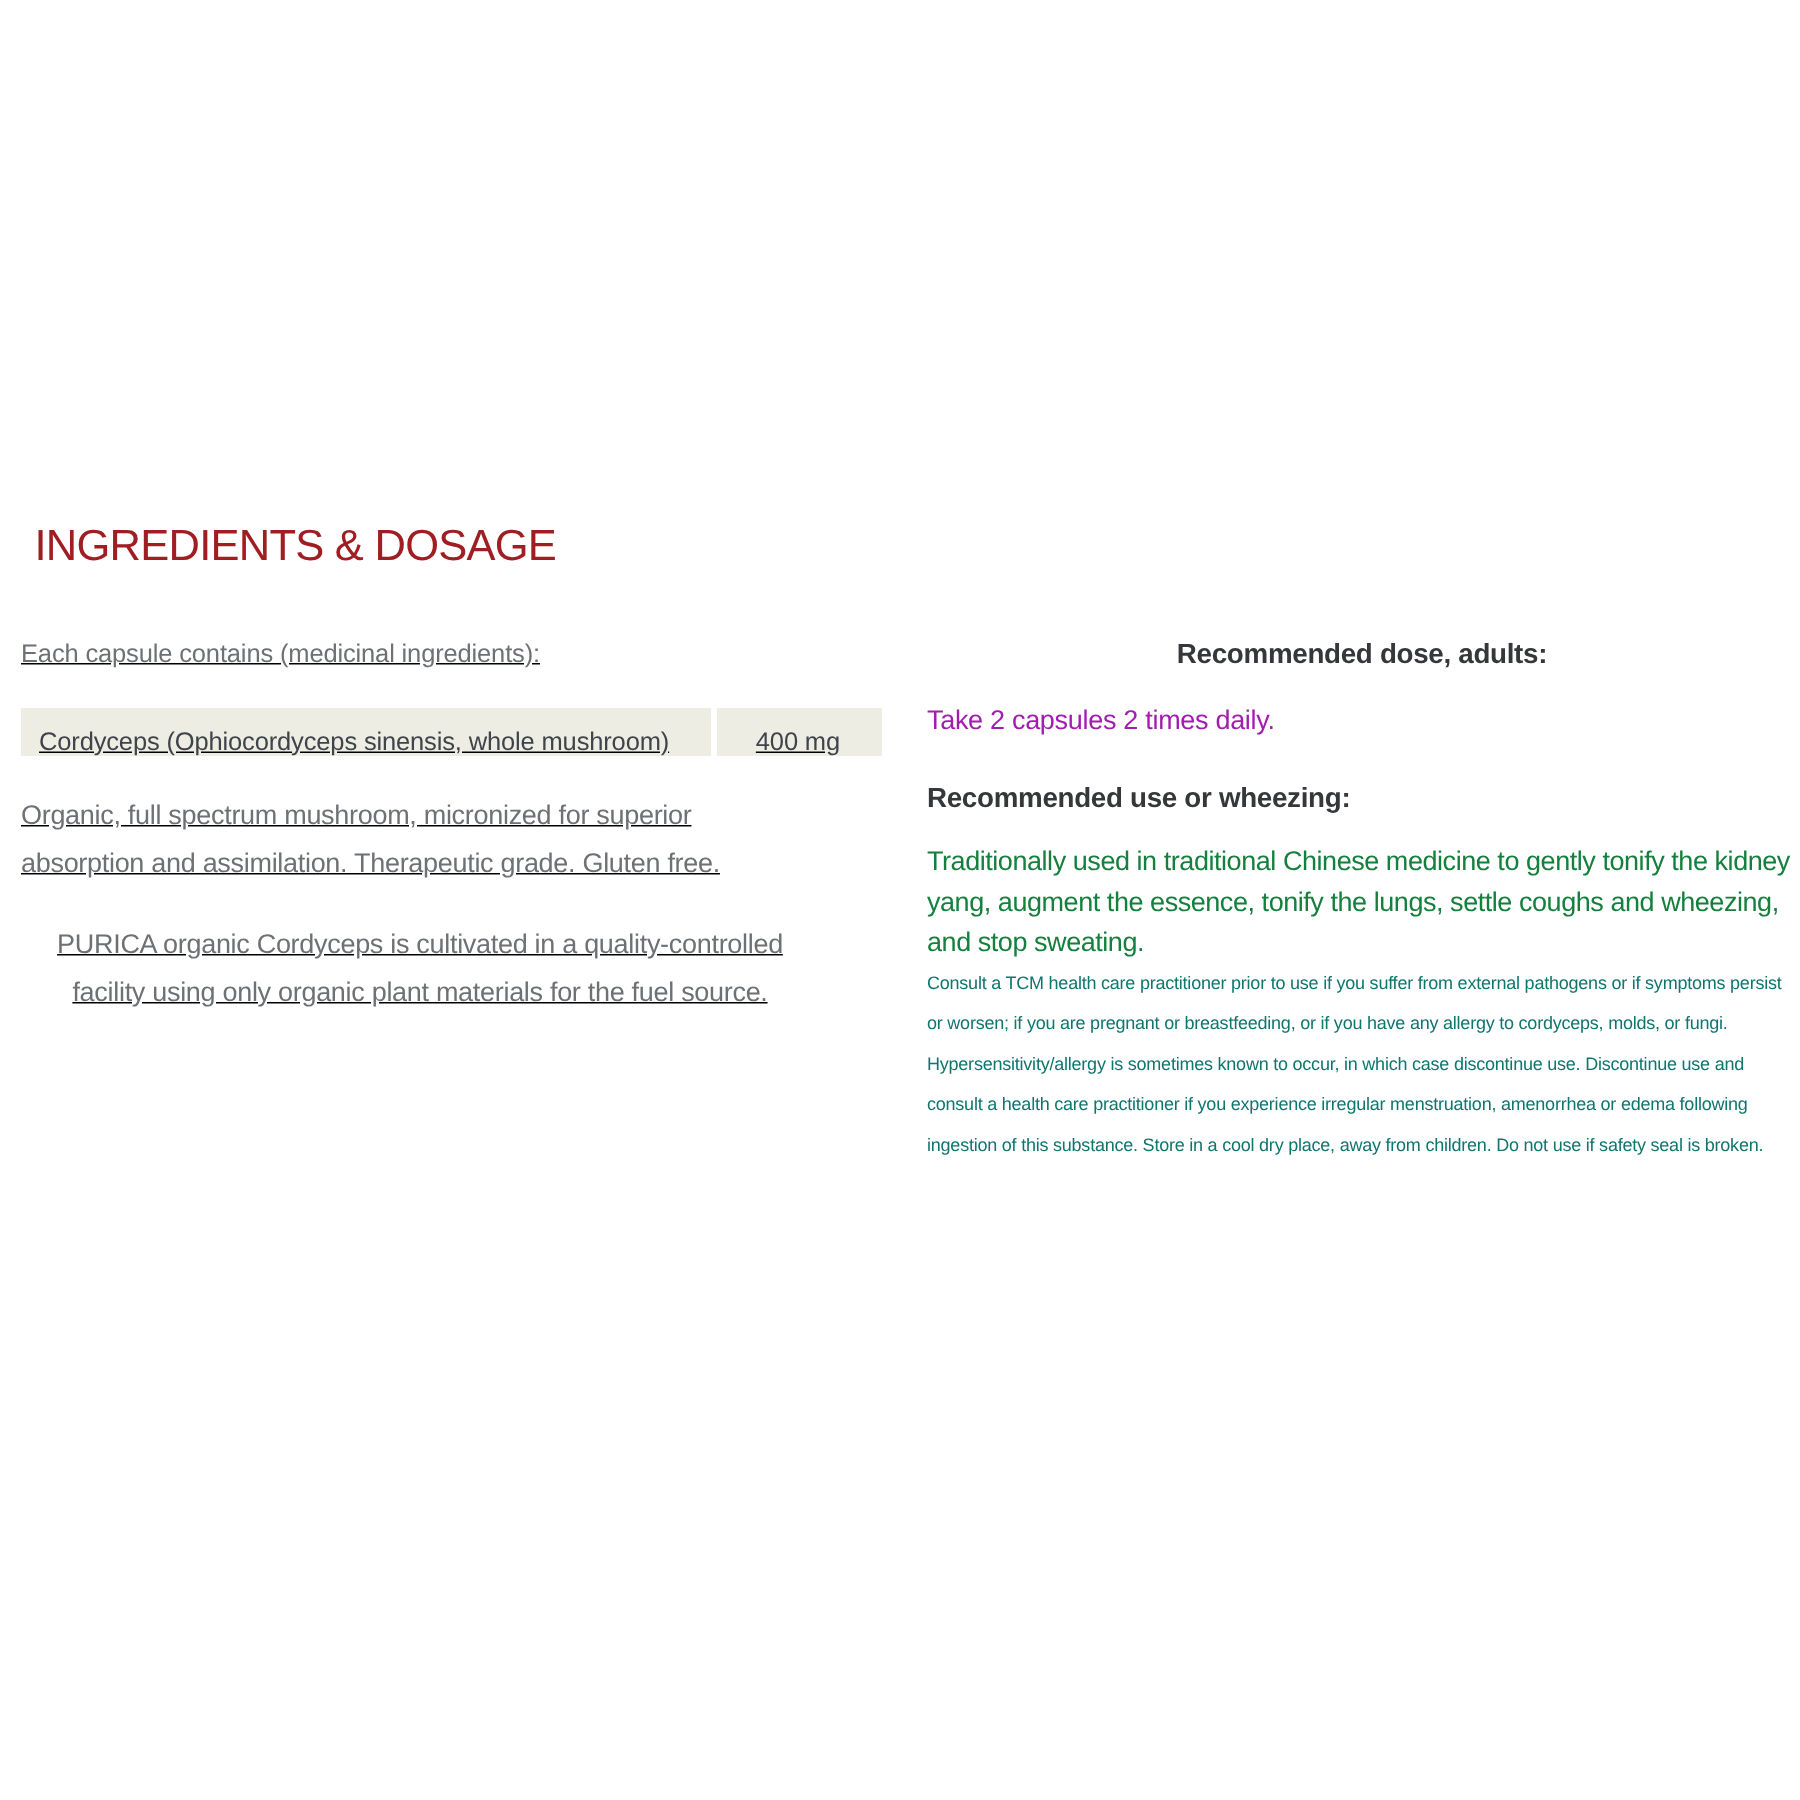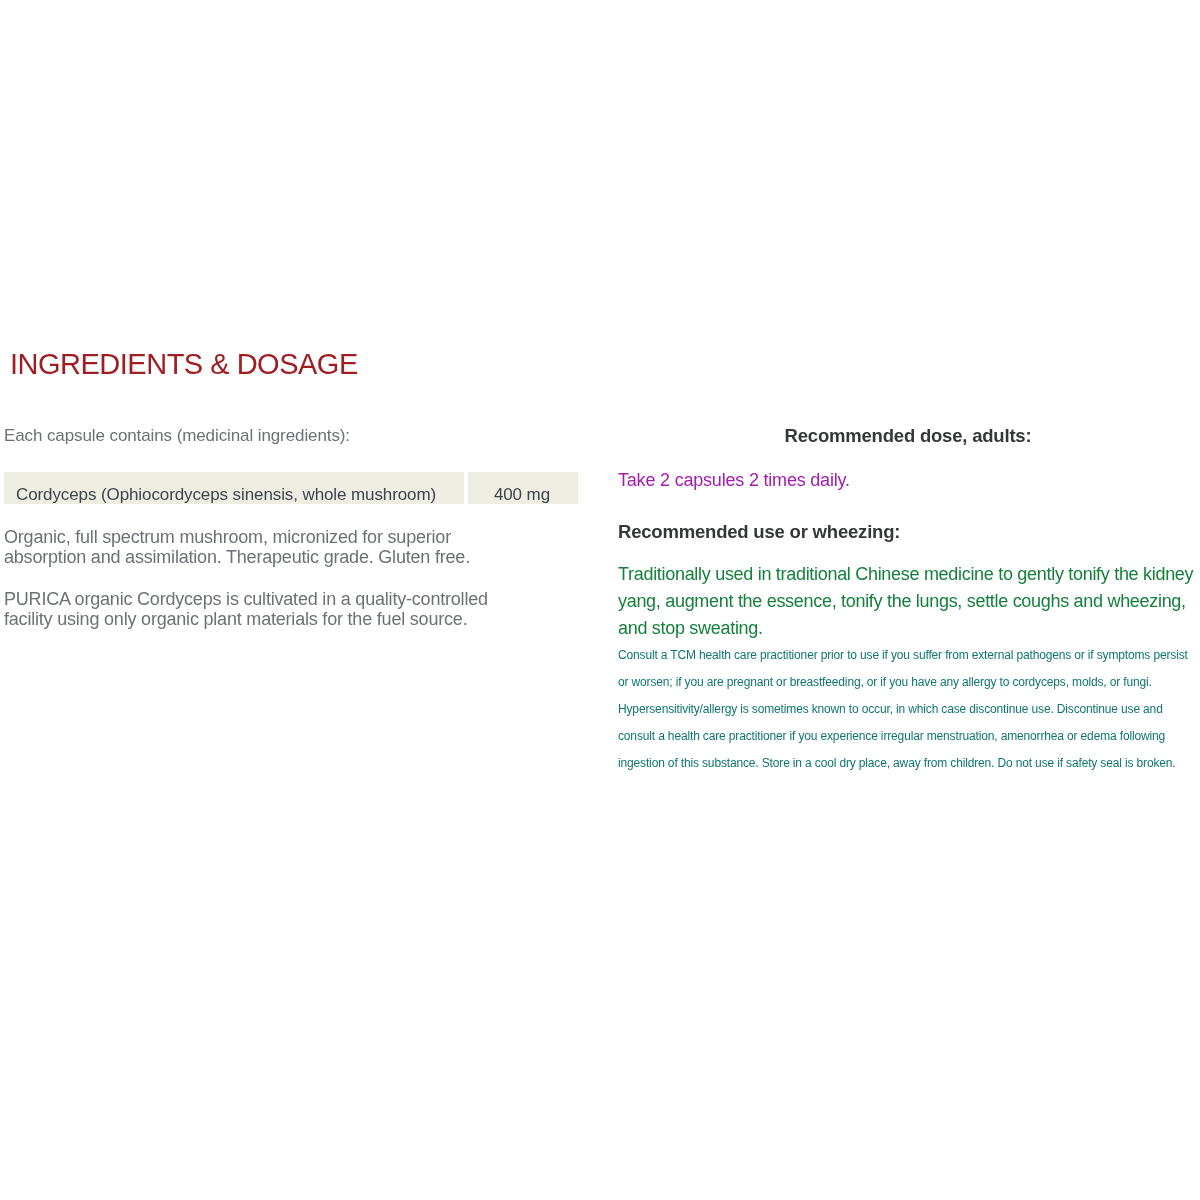--- a/index.html
+++ b/index.html
@@ -13,35 +13,36 @@
   .page {
     position: relative;
     width: 1200px;
     height: 1200px;
     background: #ffffff;
   }
 
   
   .section-title {
     position: absolute;
-    left: 10px;
+    left: 23px;
     top: 346px;
     font-size: 29px;
     line-height: 36px;
     font-weight: 400;
     letter-spacing: -0.5px;
     color: #a01d21;
   }
 
   
   .col-left {
     position: absolute;
-    left: 4px;
+    left: 14px;
     top: 420px;
     width: 575px;
+    text-decoration: underline;
   }
   .intro {
     margin-top: 4px;
     font-size: 17px;
     line-height: 24px;
     color: #6d7175;
     letter-spacing: -0.1px;
   }
   .ingredient-table {
     margin-top: 24px;
@@ -66,25 +67,25 @@
   }
   .cell-amount {
     width: 110px;
     text-align: right;
     padding-right: 28px;
   }
   .body-par {
     margin-top: 23px;
     max-width: 532px;
     font-size: 18px;
-    line-height: 20px;
+    line-height: 32px;
     color: #6d7175;
     letter-spacing: -0.2px;
   }
-  .body-par + .body-par { margin-top: 22px; }
+  .body-par + .body-par { margin-top: 22px; text-align: center; }
 
   
   .col-right {
     position: absolute;
     left: 618px;
     top: 420px;
     width: 580px;
   }
   .sub-heading {
     font-size: 18.5px;

